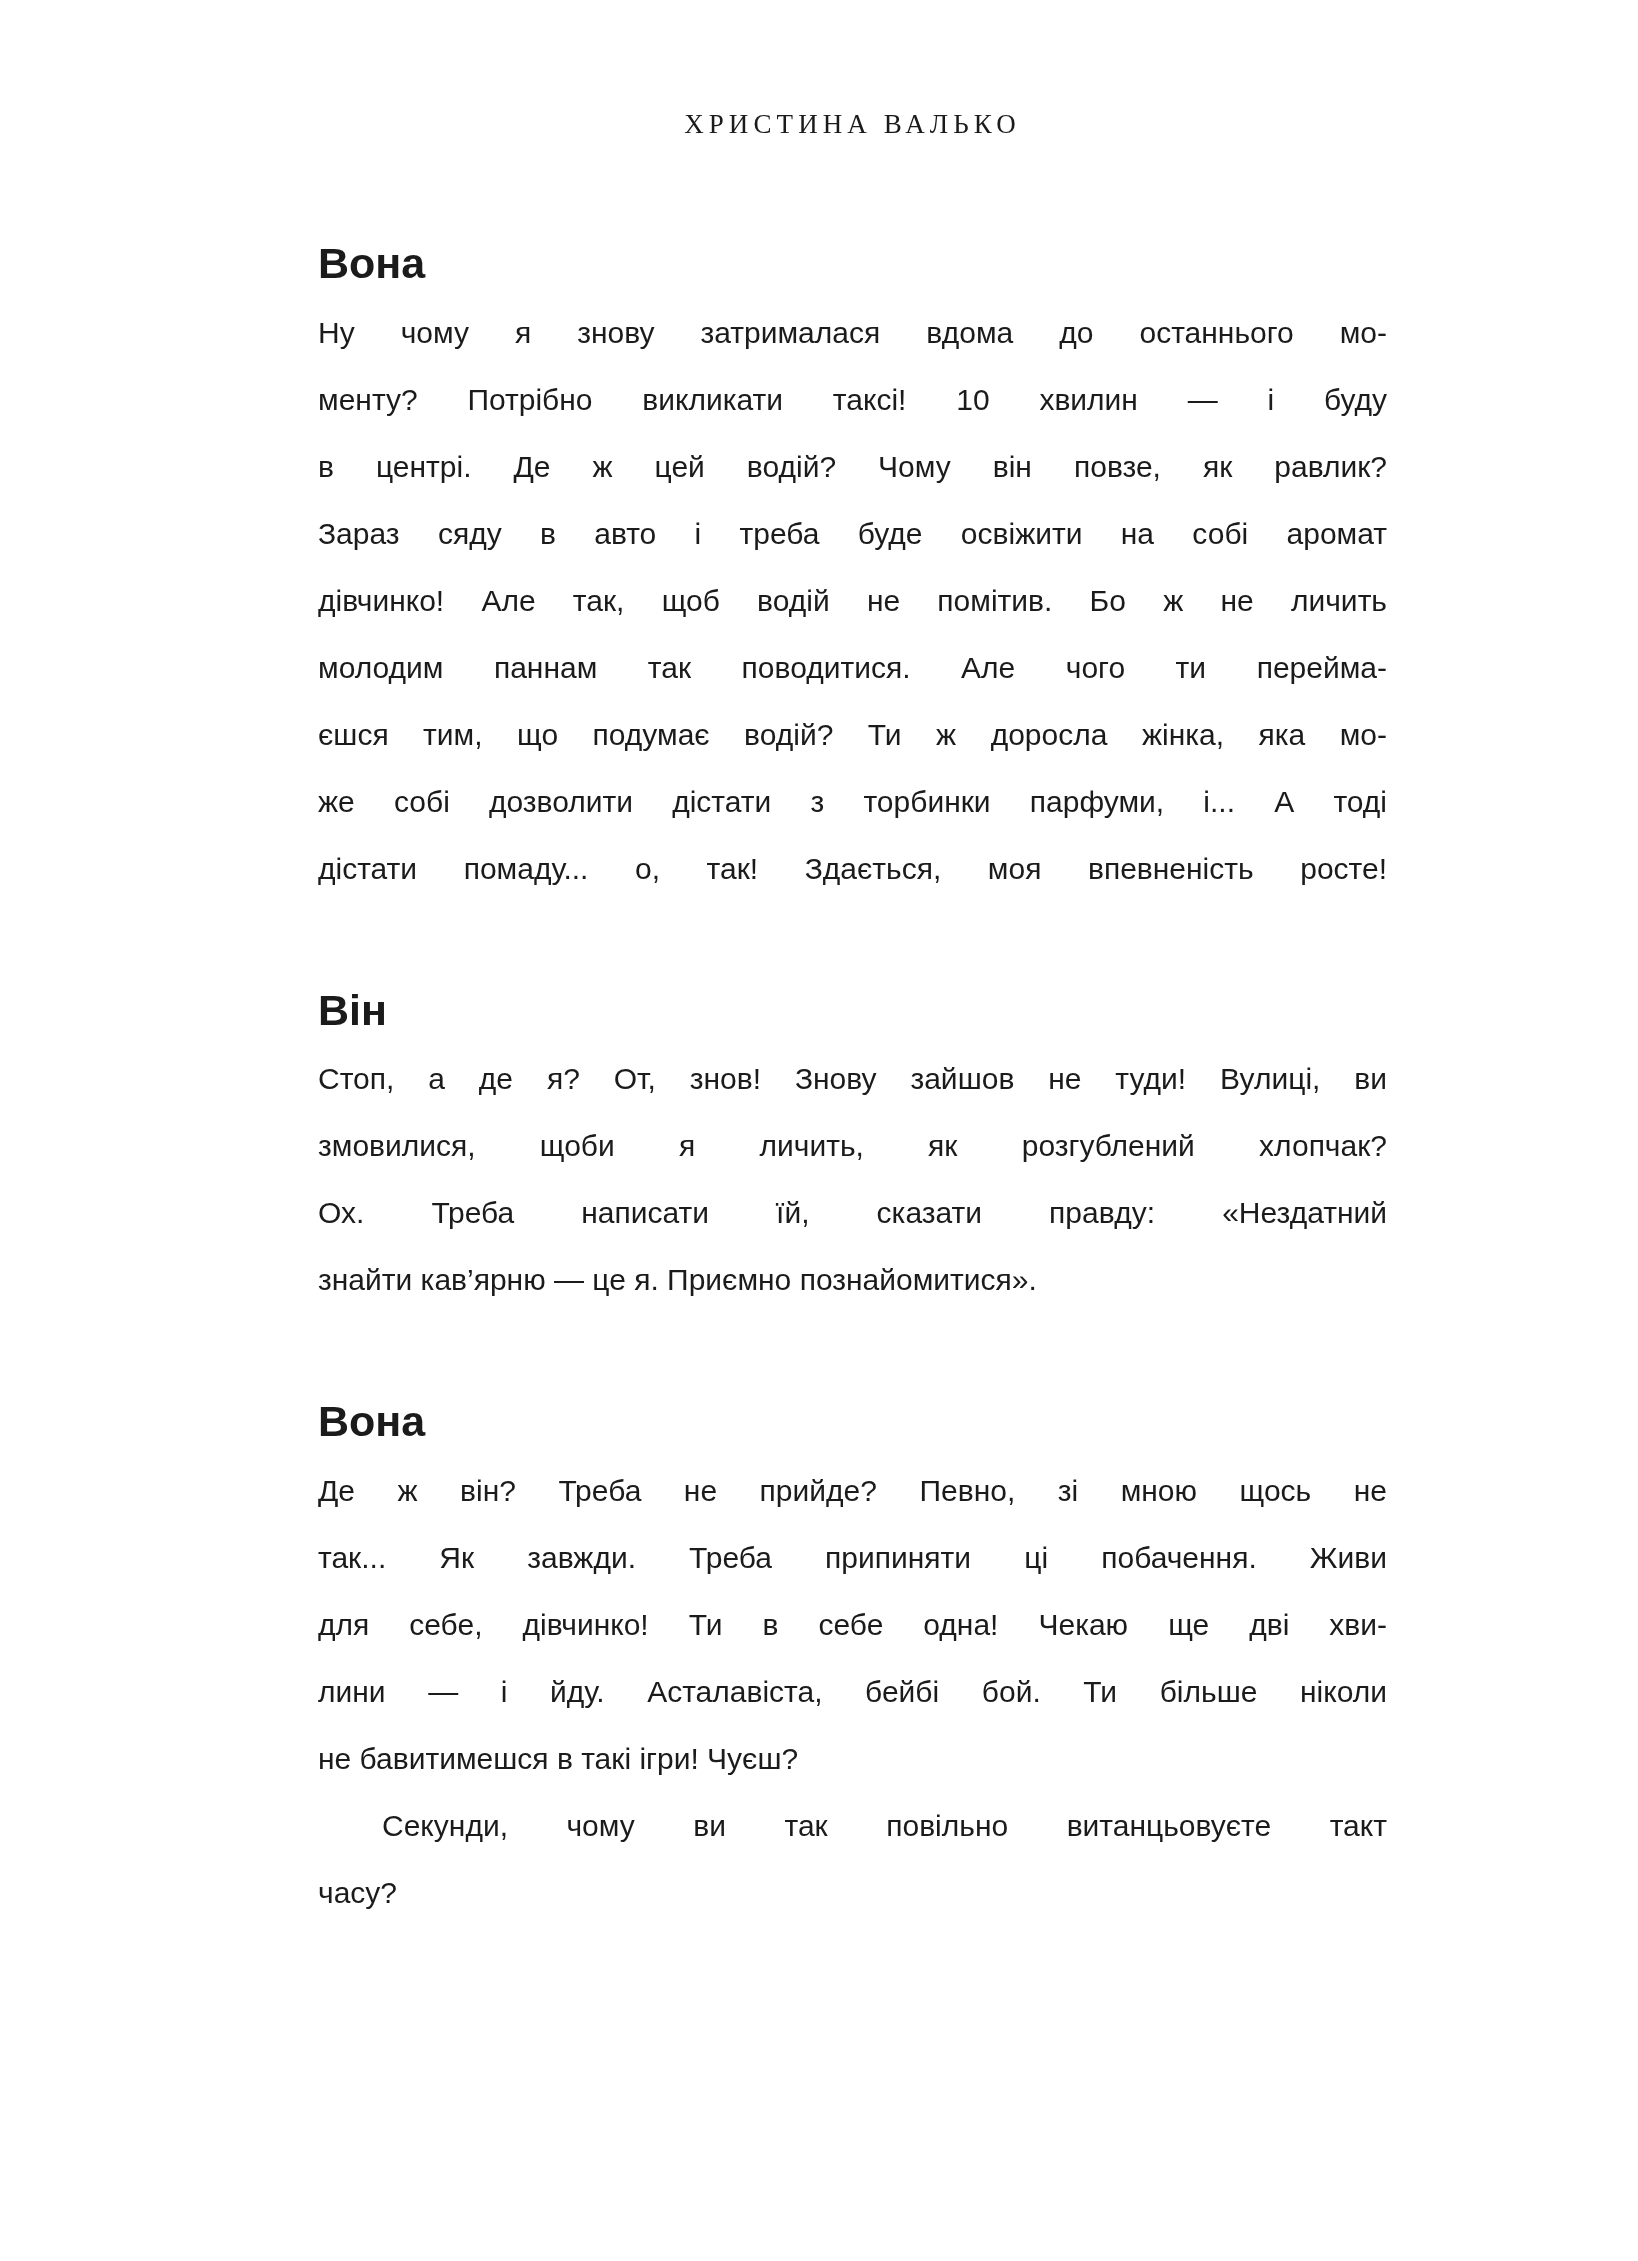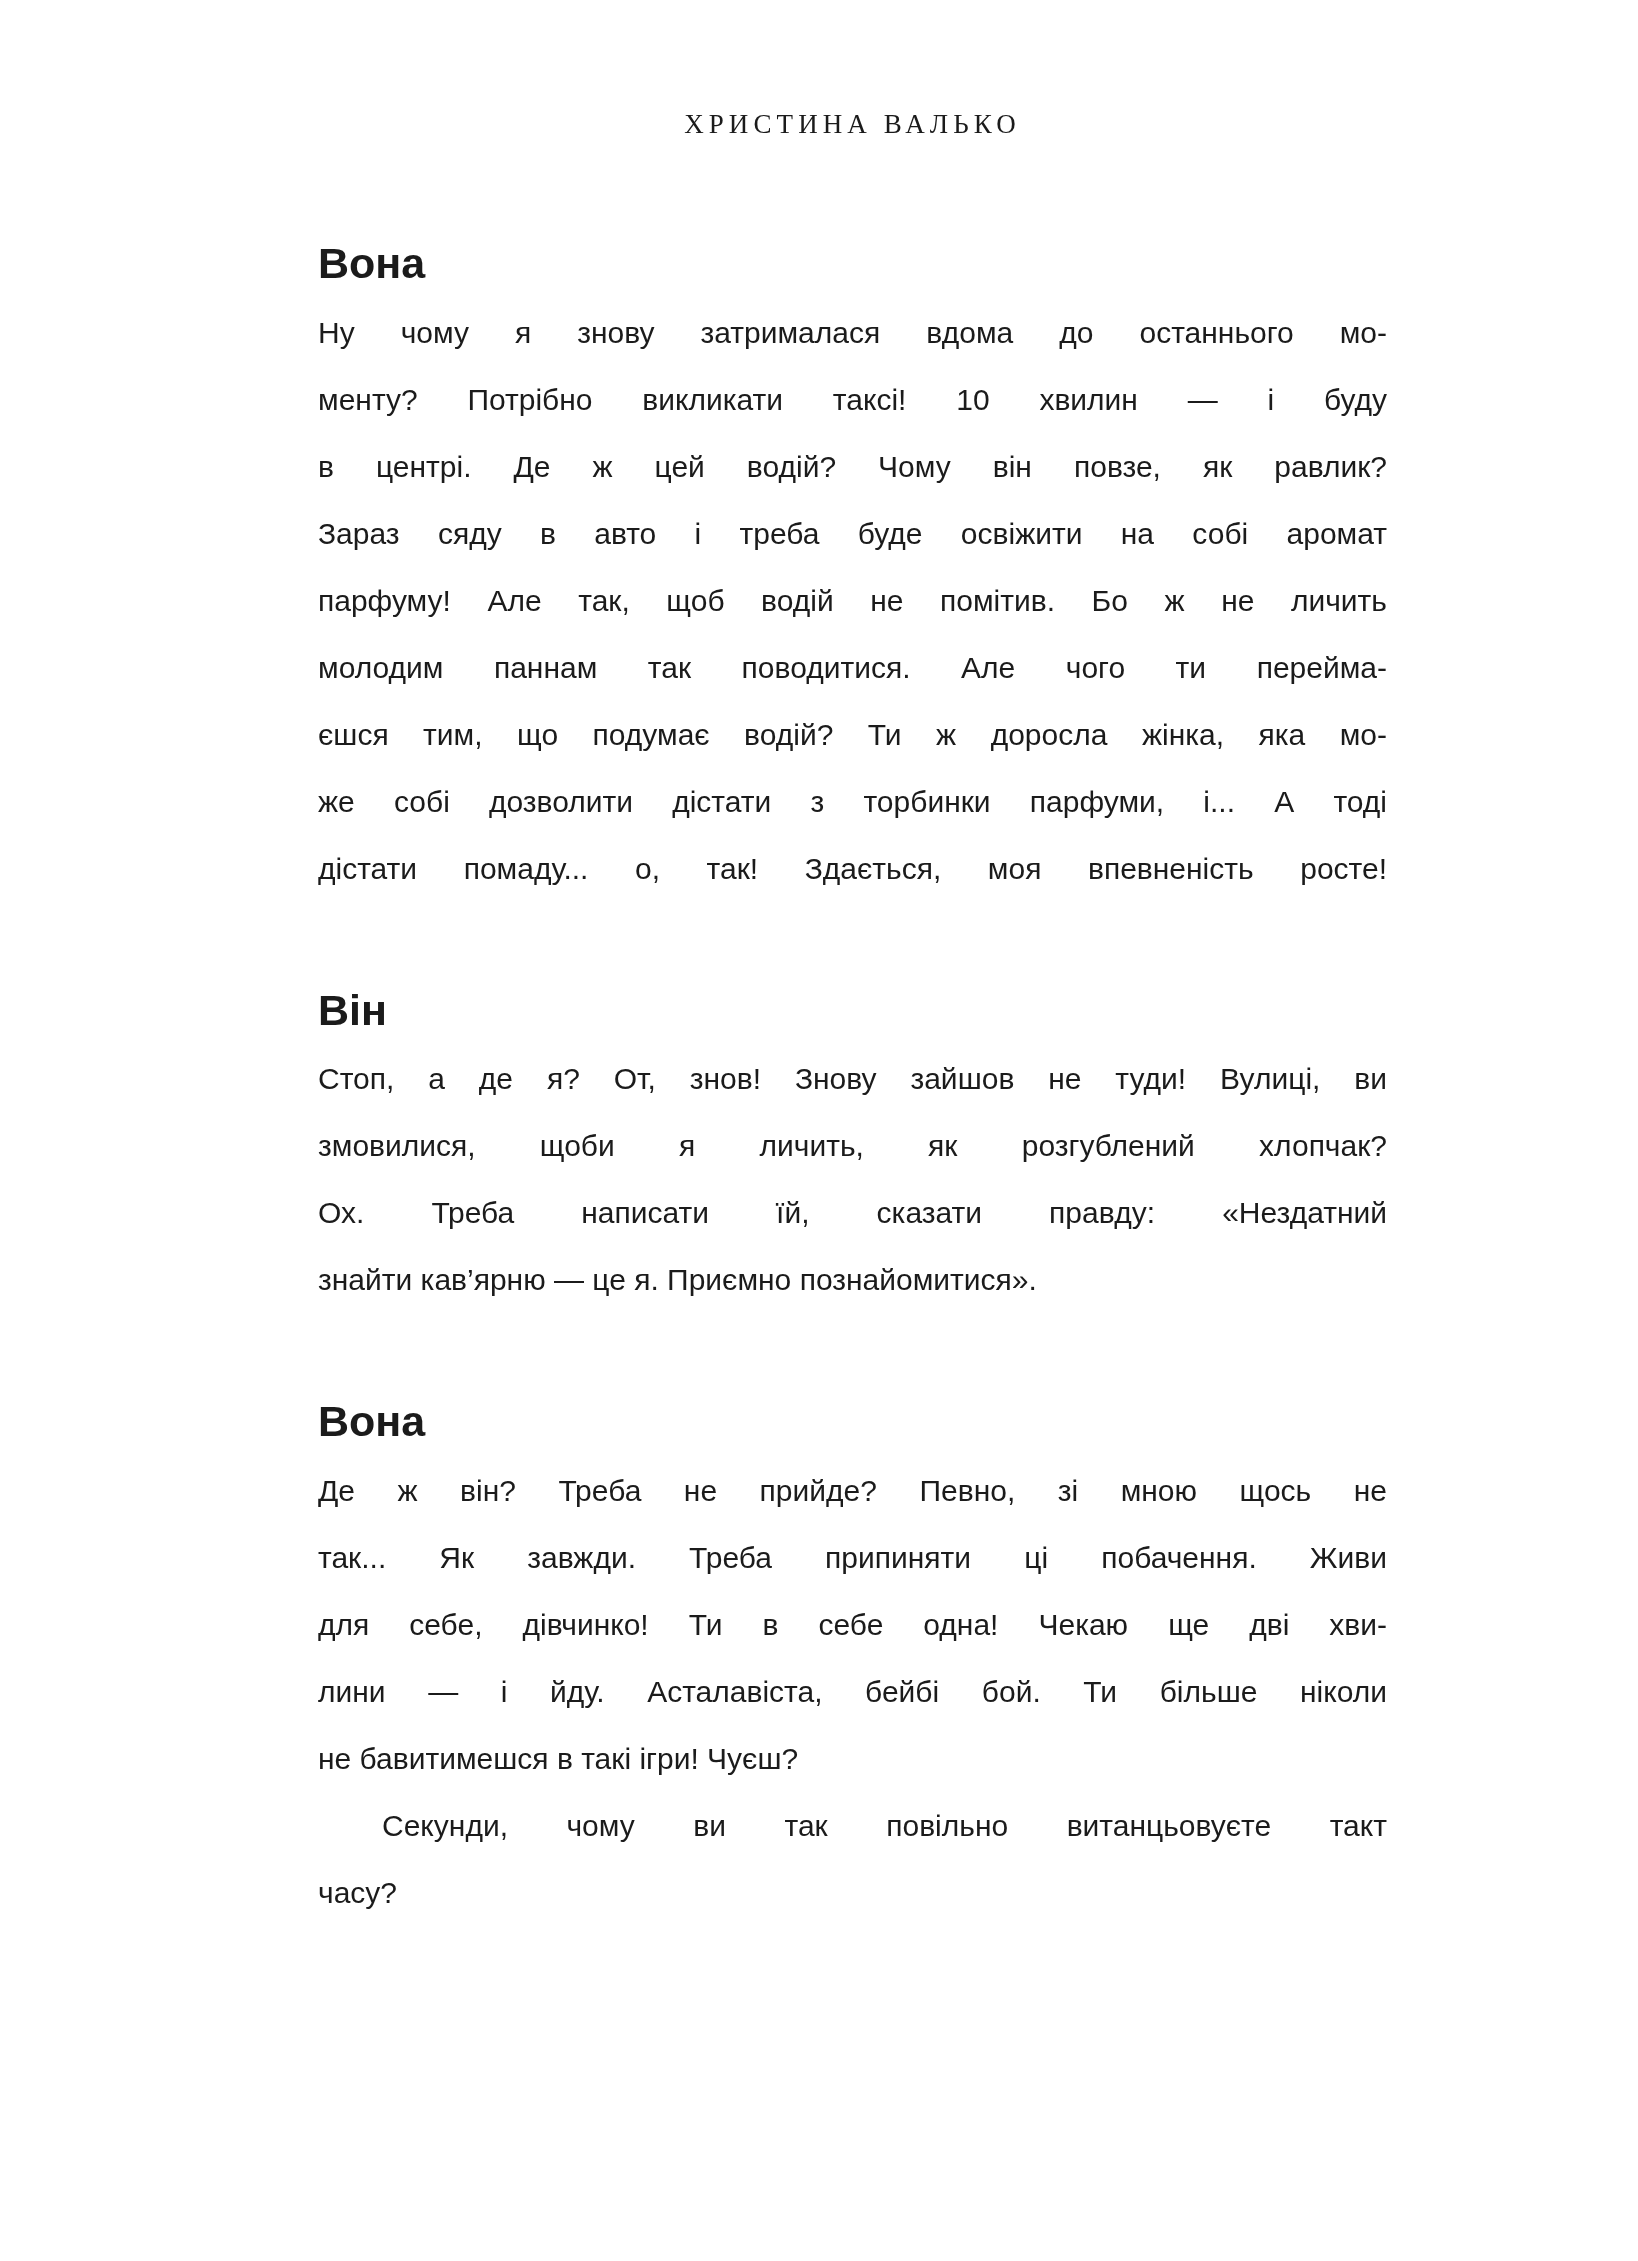--- a/index.html
+++ b/index.html
@@ -83,21 +83,21 @@
 
   <div class="text-block">
 
     <section class="dialog-section">
       <h2 class="speaker">Вона</h2>
       <div class="para">
         <p class="line">Ну чому я знову затрималася вдома до останнього мо-</p>
         <p class="line">менту? Потрібно викликати таксі! 10 хвилин — і буду</p>
         <p class="line">в центрі. Де ж цей водій? Чому він повзе, як равлик?</p>
         <p class="line">Зараз сяду в авто і треба буде освіжити на собі аромат</p>
-        <p class="line">парфуму! Але так, щоб водій не помітив. Бо ж не личить</p>
+        <p class="line">дівчинко! Але так, щоб водій не помітив. Бо ж не личить</p>
         <p class="line">молодим паннам так поводитися. Але чого ти перейма-</p>
         <p class="line">єшся тим, що подумає водій? Ти ж доросла жінка, яка мо-</p>
         <p class="line">же собі дозволити дістати з торбинки парфуми, і... А тоді</p>
         <p class="line">дістати помаду... о, так! Здається, моя впевненість росте!</p>
       </div>
     </section>
 
     <section class="dialog-section">
       <h2 class="speaker">Він</h2>
       <div class="para">

